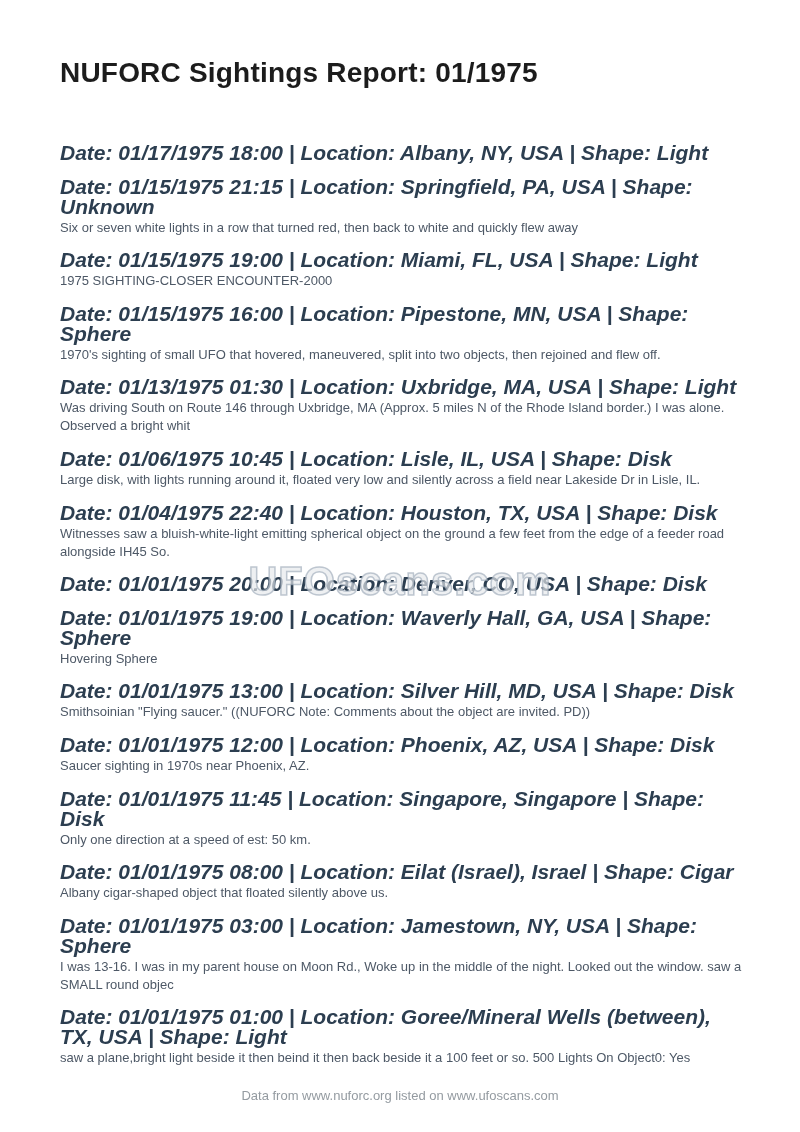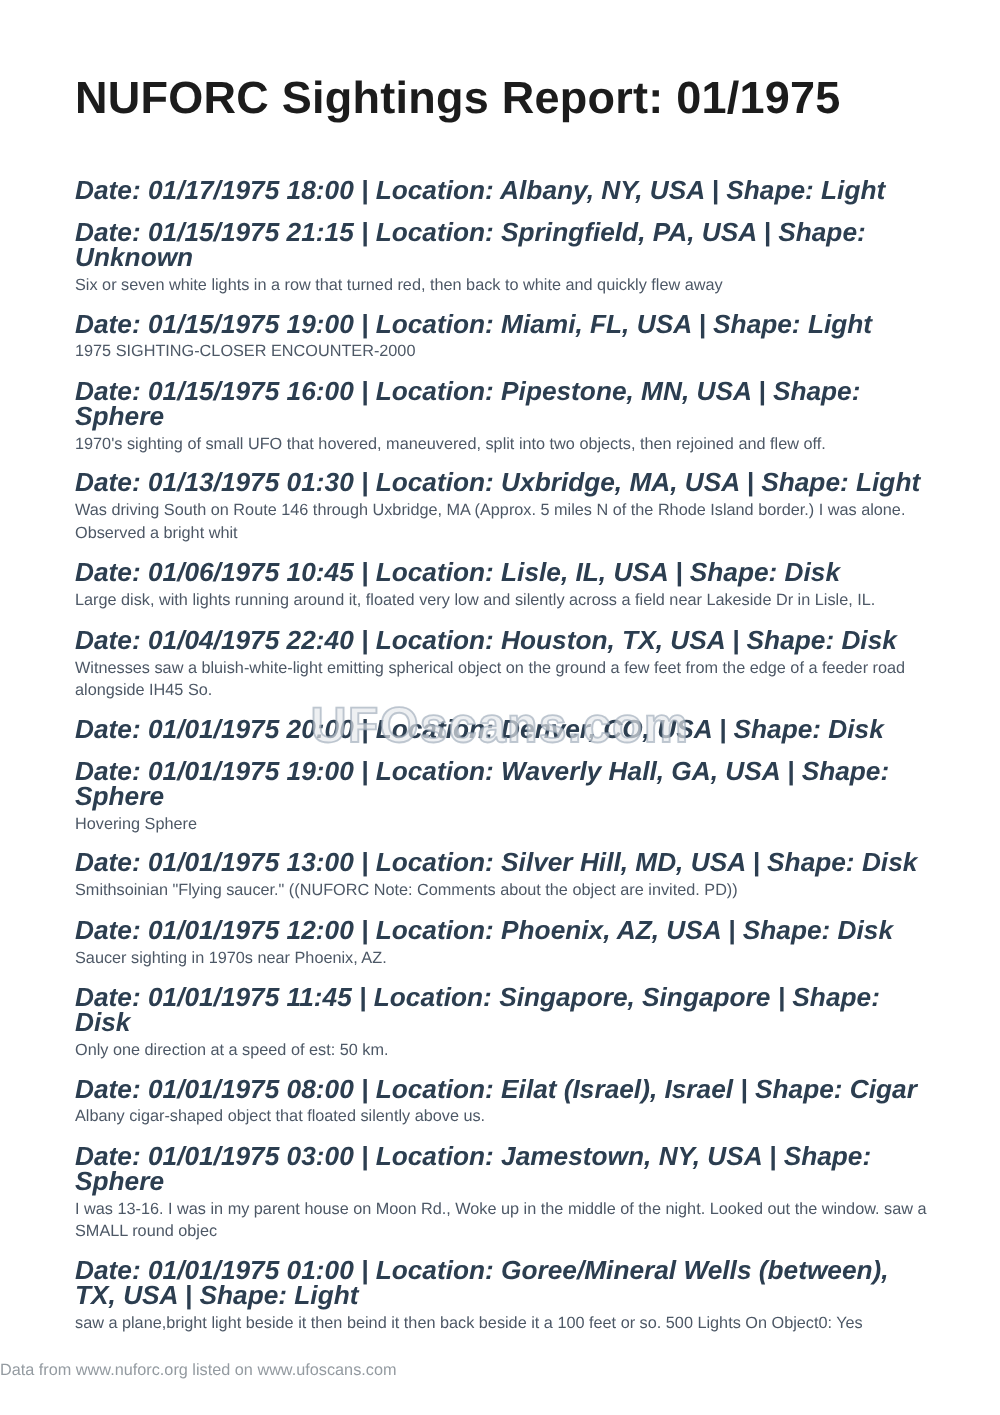--- a/index.html
+++ b/index.html
@@ -11,21 +11,21 @@
     --watermark-fill:rgba(255,255,255,0.5);
   }
   *{margin:0;padding:0;box-sizing:border-box;}
   html,body{background:#ffffff;}
   body{
     width:800px;height:1132px;position:relative;overflow:hidden;
     font-family:"Liberation Sans", sans-serif;
   }
   .page-title{
     position:absolute;top:57px;left:60px;
-    font-size:36px;font-weight:bold;color:var(--title-color);
+    font-size:28px;font-weight:bold;color:var(--title-color);
     letter-spacing:0.2px;
   }
   .entries{
     position:absolute;top:143px;left:60px;width:682px;
   }
   .entry{margin-bottom:13.6px;}
   .entry-header{
     font-size:21px;font-weight:bold;font-style:italic;
     color:var(--header-color);line-height:20px;
   }
@@ -39,21 +39,21 @@
     font-size:40px;font-weight:bold;white-space:nowrap;
     color:var(--watermark-fill);
     -webkit-text-stroke:1.5px var(--watermark-outline);
     text-shadow:0 0 1px rgba(154,167,181,0.35);
     letter-spacing:1px;
     pointer-events:none;
     z-index:5;
   }
   .footer{
     position:absolute;top:1088px;left:0;width:100%;
-    font-size:13px;color:var(--footer-color);
+    text-align:center;font-size:13px;color:var(--footer-color);
   }
 </style>
 </head>
 <body>
 
 <h1 class="page-title">NUFORC Sightings Report: 01/1975</h1>
 
 <div class="entries">
 
     <div class="entry">

